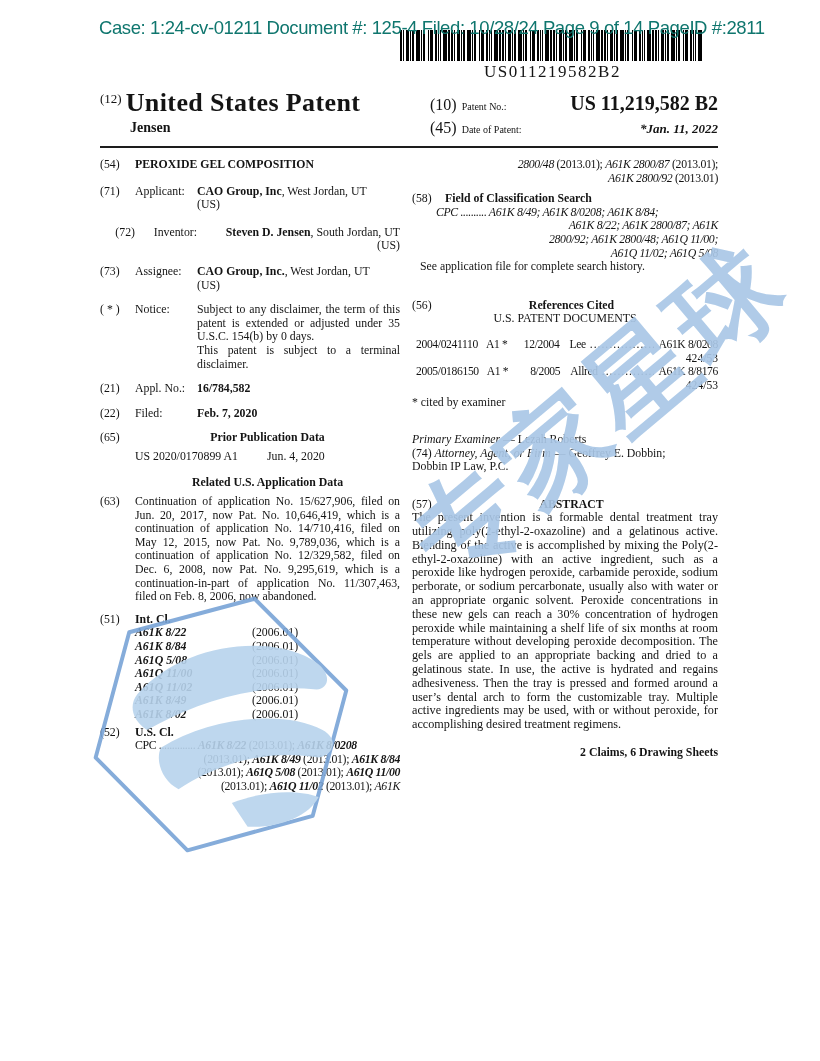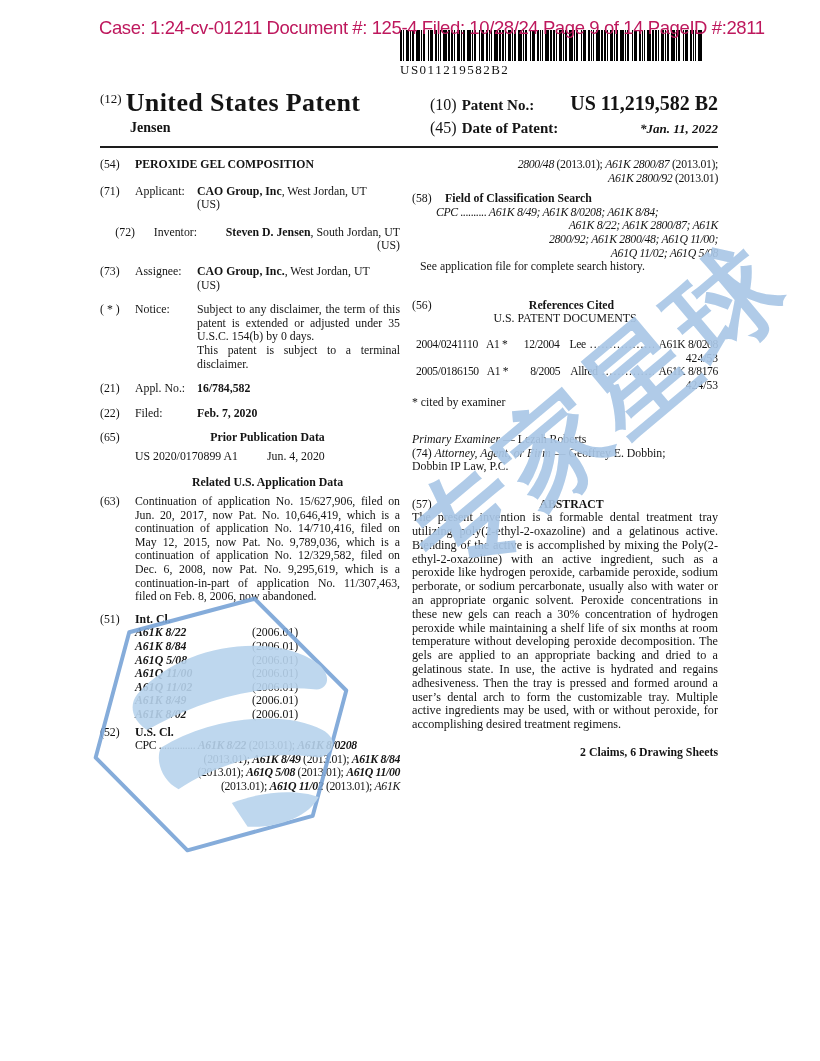--- a/index.html
+++ b/index.html
@@ -4,32 +4,32 @@
 <style>
   html,body{margin:0;padding:0;background:#fff;}
   .page{position:relative;width:820px;height:1061px;background:#ffffff;overflow:hidden;
         font-family:"Liberation Serif",serif;color:#141414;}
 
   
   .stamp{position:absolute;left:99px;top:17px;z-index:5;white-space:nowrap;
          font-family:"Liberation Sans",sans-serif;font-size:18.5px;letter-spacing:-0.4px;}
   .barcode{position:absolute;left:400px;top:30px;width:305px;height:31px;z-index:2;}
   .barcode rect{fill:#000;}
-  .barcode-label{position:absolute;left:400px;top:62px;width:305px;
-         font-size:13px;letter-spacing:1.5px;z-index:2;}
+  .barcode-label{position:absolute;left:400px;top:62px;width:305px;text-align:center;
+         font-size:17px;letter-spacing:1.5px;z-index:2;}
 
   
   .hdr-left{position:absolute;left:100px;top:88px;}
   .hnum{font-size:13px;vertical-align:8px;}
   .htitle{font-size:26px;font-weight:bold;letter-spacing:.4px;}
   .hsurname{font-size:14px;font-weight:bold;margin:2px 0 0 30px;}
   .hdr-right{position:absolute;left:430px;top:92px;width:288px;}
   .hr-row{display:flex;align-items:baseline;margin-bottom:4px;}
   .hr-row .hnum{font-size:16px;vertical-align:4px;margin-right:5px;}
-  .hr-label{font-size:15px;font-weight:bold;}
+  .hr-label{font-size:10px;font-weight:normal;}
   .hr-val{flex:1;text-align:right;font-weight:bold;}
   .patno{font-size:20px;}
   .patdate{font-size:13px;font-style:italic;}
   .rule{position:absolute;left:100px;top:146px;width:618px;border-top:2px solid #1d1d1d;}
 
   
   .col{position:absolute;font-size:11.8px;line-height:13.6px;}
   .col-left{left:100px;top:158px;width:300px;}
   .col-right{left:412px;top:158px;width:306px;}
   .b{font-weight:bold;}
@@ -160,21 +160,21 @@
       <rect x="276" y="0" width="1" height="31"></rect>
       <rect x="278" y="0" width="2" height="31"></rect>
       <rect x="283" y="0" width="1" height="31"></rect>
       <rect x="285" y="0" width="3" height="31"></rect>
       <rect x="290" y="0" width="2" height="31"></rect>
       <rect x="293" y="0" width="1" height="31"></rect>
       <rect x="295" y="0" width="1" height="31"></rect>
       <rect x="298" y="0" width="4" height="31"></rect>
     </svg>
   <div class="barcode-label">US011219582B2</div>
-  <div class="stamp" style="color: #be185d;">Case: 1:24-cv-01211 Document #: 125-4 Filed: 10/28/24 Page 9 of 14 PageID #:2811</div>
+  <div class="stamp" style="color: #0f766e;">Case: 1:24-cv-01211 Document #: 125-4 Filed: 10/28/24 Page 9 of 14 PageID #:2811</div>
 
   <div class="hdr-left">
     <span class="hnum">(12)</span>
     <span class="htitle">United States Patent</span>
     <div class="hsurname">Jensen</div>
   </div>
   <div class="hdr-right">
     <div class="hr-row">
       <span class="hnum">(10)</span>
       <span class="hr-label">Patent No.:</span>

